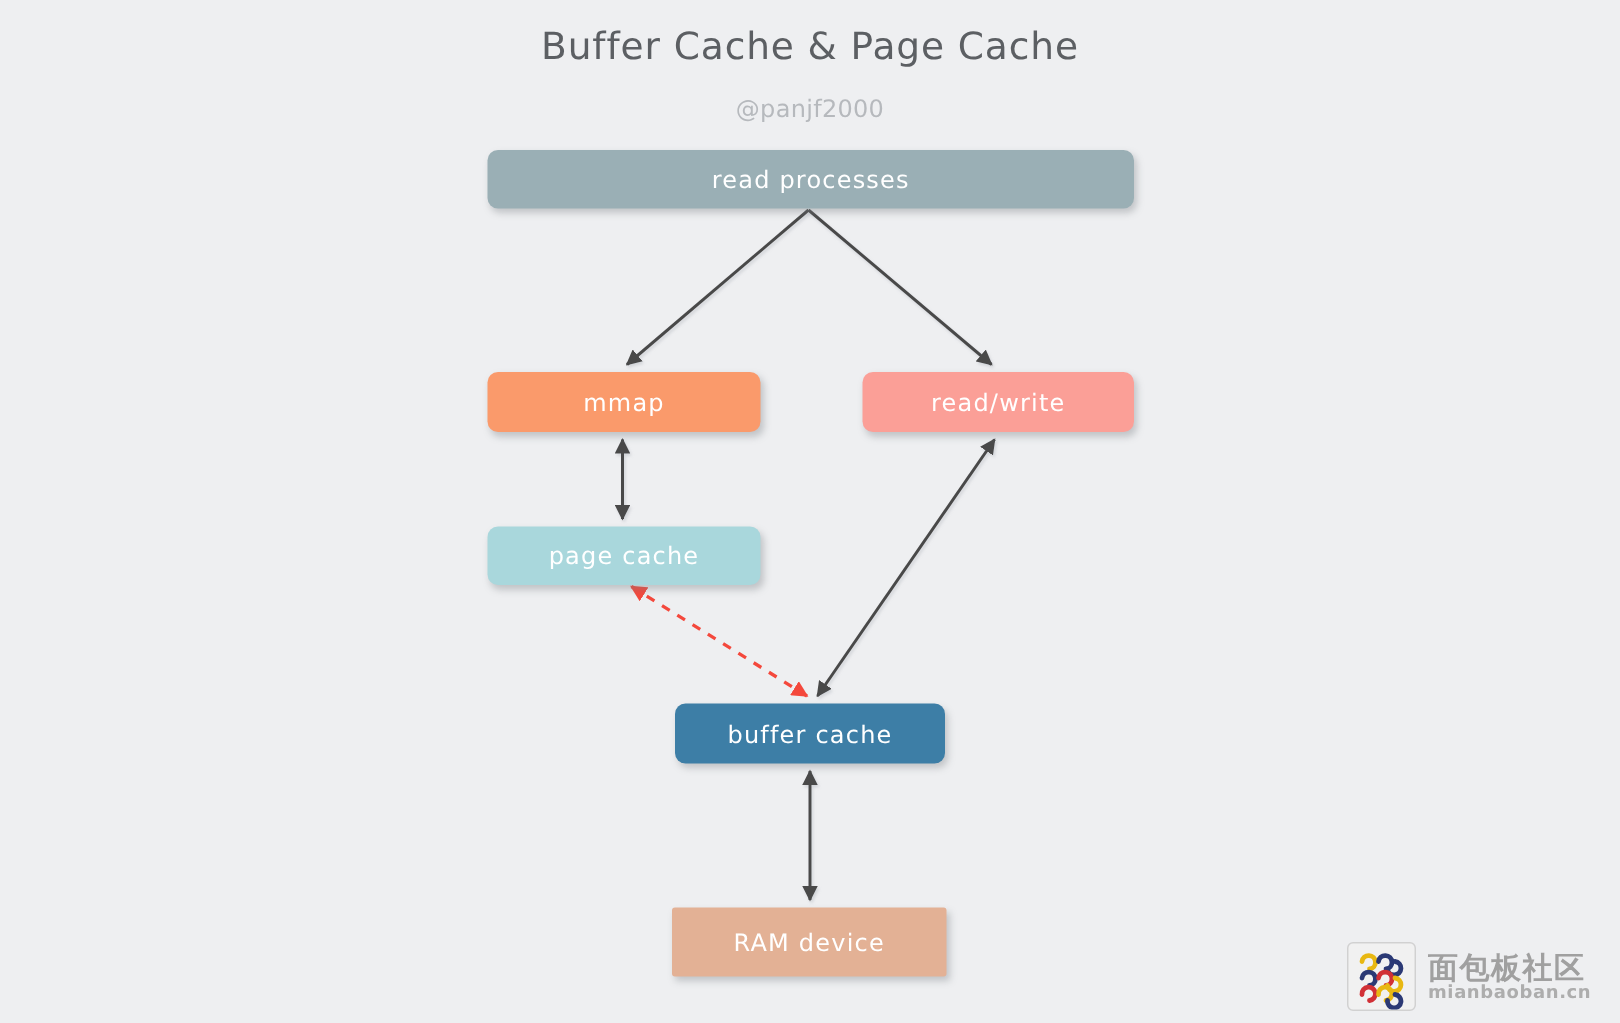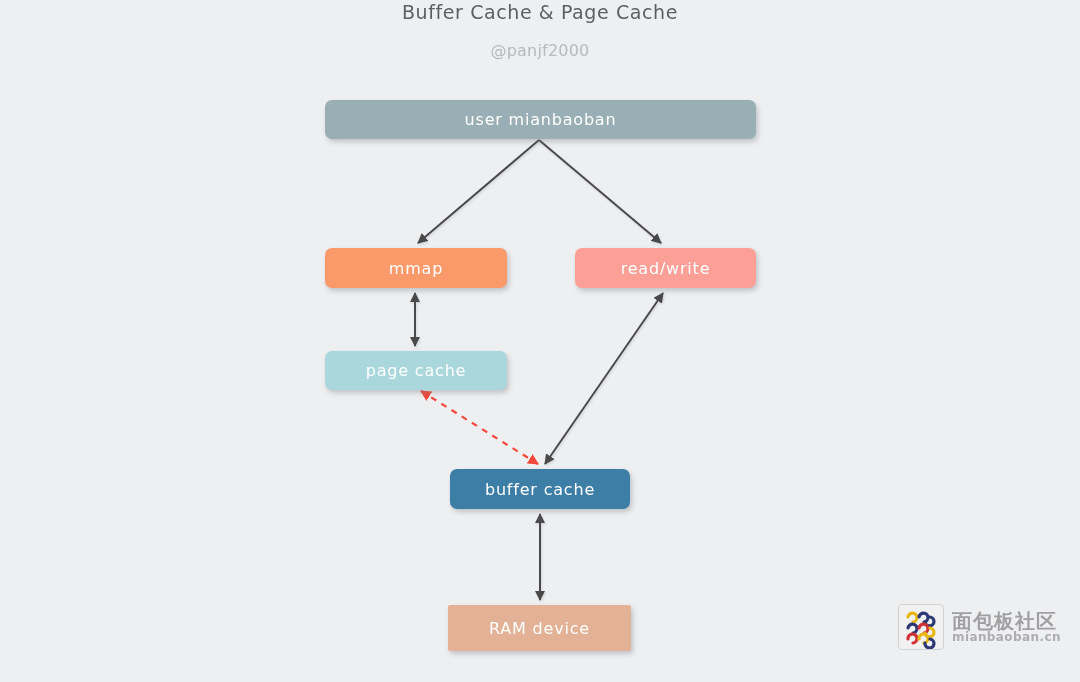--- a/index.html
+++ b/index.html
@@ -19,22 +19,22 @@
   
   #title-block {
     position: absolute;
     left: 0;
     top: 0;
     width: 1080px;
     text-align: center;
   }
   #page-title {
     margin: 0;
-    padding-top: 1px;
-    font-size: 19px;
+    padding-top: 16px;
+    font-size: 25px;
     font-weight: 400;
     letter-spacing: 0.6px;
     color: #5c5f63;
     font-family: "DejaVu Sans", "Liberation Sans", sans-serif;
   }
   #page-subtitle {
     margin: 16px;
     padding-top: 2px;
     font-size: 16px;
     font-weight: 400;
@@ -90,21 +90,21 @@
     left: 0; top: 0;
     width: 1080px;
     height: 682px;
     pointer-events: none;
   }
 
   
   #watermark {
     position: absolute;
     left: 898px;
-    top: 604px;
+    top: 628px;
     width: 170px;
     height: 46px;
     display: flex;
     align-items: center;
     opacity: 0.92;
   }
   #watermark-logo {
     width: 44px; height: 44px;
     background: #f2f2f2;
     border: 1px solid #cfcfcf;
@@ -166,21 +166,21 @@
 
       <line x1="663" y1="293" x2="545" y2="464" stroke="#4a4a4a" stroke-width="2" marker-start="url(#arrow-dark-end)" marker-end="url(#arrow-dark-end)"></line>
 
       <line x1="540" y1="514" x2="540" y2="600" stroke="#4a4a4a" stroke-width="2" marker-start="url(#arrow-dark-end)" marker-end="url(#arrow-dark-end)"></line>
     </g>
 
     <line x1="421" y1="391" x2="538" y2="464" stroke="#f4483c" stroke-width="2.2" stroke-dasharray="6 6" marker-start="url(#arrow-red-end)" marker-end="url(#arrow-red-end)"></line>
   </svg>
 
   <div class="node" id="node-user-processes">
-    <span>user mianbaoban</span>
+    <span>read processes</span>
   </div>
 
   <div class="node" id="node-mmap">
     <span>mmap</span>
   </div>
 
   <div class="node" id="node-read-write">
     <span>read/write</span>
   </div>
 

